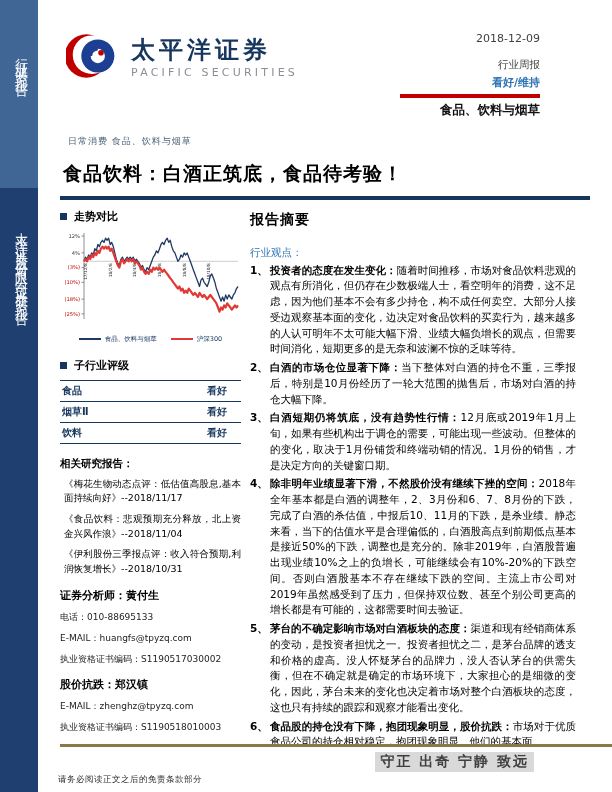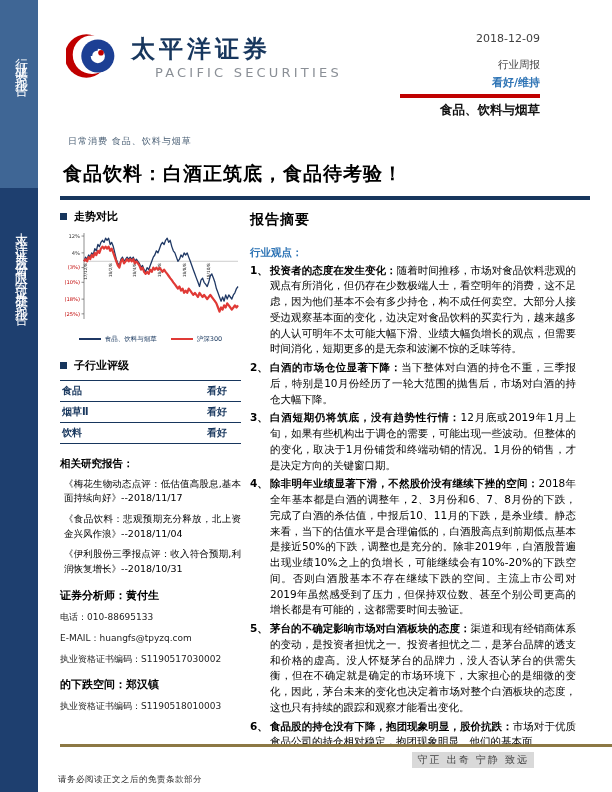--- a/index.html
+++ b/index.html
@@ -14,21 +14,21 @@
   .vlabel.top{top:48px;left:12px;}
   .vlabel.bottom{top:222px;left:12px;}
 
   
   .content{position:absolute;left:60px;top:8px;width:530px;}
 
   
   .logo-row{display:flex;justify-content:space-between;align-items:flex-start;padding-top:20px;}
   .logo{display:flex;align-items:center;gap:9px;margin-left:6px;}
   .logo-cn{font-size:24px;font-weight:bold;color:#17365d;letter-spacing:4px;line-height:1;}
-  .logo-en{font-size:13px;color:#8a8f96;letter-spacing:3.2px;margin-top:4px;margin-left:24px;}
+  .logo-en{font-size:11px;color:#8a8f96;letter-spacing:3.2px;margin-top:4px;}
   .header-meta{text-align:right;margin-right:50px;margin-top:4px;}
   .hm-date{font-size:11px;color:#3f3f3f;}
   .hm-type{font-size:10.5px;color:#3f3f3f;margin-top:13px;}
   .hm-rating{font-size:11px;font-weight:bold;color:#2e74b5;margin-top:3px;}
   .hm-rule{height:3.5px;background:#c00000;width:140px;margin:4px 0 4px auto;}
   .hm-industry{font-size:12.5px;font-weight:bold;color:#101010;}
 
   .category-line{margin-top:16px;margin-left:8px;font-size:9px;color:#4d6277;letter-spacing:1px;}
 
   .page-title{margin-top:13px;margin-left:3px;font-size:19px;font-weight:bold;color:#000;letter-spacing:1px;}
@@ -55,30 +55,30 @@
 
   .related-title{margin-top:13px;font-size:10.5px;font-weight:bold;color:#000;}
   .report{font-size:9.5px;line-height:1.55;margin-top:6px;color:#000;text-align:justify;padding-left:4px;}
 
   .analyst{margin-top:11px;}
   .analyst-name{font-size:11px;font-weight:bold;color:#000;}
   .analyst-line{font-size:9px;margin-top:8px;color:#1c1c1c;}
 
   
   .summary-title{font-size:14px;font-weight:bold;margin-top:2px;letter-spacing:1px;}
-  .view-heading{margin-top:17px;font-size:10.5px;font-weight:bold;color:#2e74b5;}
+  .view-heading{margin-top:17px;font-size:10.5px;font-weight:normal;color:#2e74b5;}
   .point{position:relative;padding-left:20px;font-size:10.5px;line-height:1.5;
          text-align:justify;margin-top:3px;color:#000;}
   .point .num{position:absolute;left:0;top:0;font-weight:bold;}
   .point .lead{font-weight:bold;}
 
   
   .footer-rule{position:absolute;left:60px;right:0;top:744px;height:2.5px;background:#8c7844;}
   .footer-disclaimer{position:absolute;left:58px;top:774px;font-size:8.5px;color:#2e2e2e;letter-spacing:0.5px;}
-  .footer-motto{position:absolute;right:78px;top:752px;font-size:10px;font-weight:normal;color:#3f3f3f;
+  .footer-motto{position:absolute;right:78px;top:752px;font-size:14px;font-weight:bold;color:#3f3f3f;
                 background:#d9d9d9;padding:1px 5px;letter-spacing:2px;}
 </style>
 </head>
 <body>
 
 <div class="sidebar">
   <div class="sidebar-top"></div>
   <span class="vlabel top">行业研究报告</span>
   <span class="vlabel bottom">太平洋证券股份有限公司证券研究报告</span>
 </div>
@@ -187,21 +187,22 @@
       <div class="report">《食品饮料：悲观预期充分释放，北上资金兴风作浪》--2018/11/04</div>
       <div class="report">《伊利股份三季报点评：收入符合预期,利润恢复增长》--2018/10/31</div>
 
       <div class="analyst">
         <div class="analyst-name">证券分析师：黄付生</div>
         <div class="analyst-line">电话：010-88695133</div>
         <div class="analyst-line">E-MAIL：huangfs@tpyzq.com</div>
         <div class="analyst-line">执业资格证书编码：S1190517030002</div>
       </div>
       <div class="analyst">
-        <div class="analyst-name">的下跌空间：郑汉镇</div>
+        <div class="analyst-name">股价抗跌：郑汉镇</div>
+        <div class="analyst-line">E-MAIL：zhenghz@tpyzq.com</div>
         <div class="analyst-line">执业资格证书编码：S1190518010003</div>
       </div>
     </div>
 
     <div class="col-right">
       <div class="summary-title">报告摘要</div>
       <div class="view-heading">行业观点：</div>
 
       <div class="point">
         <span class="num">1、</span><span class="lead">投资者的态度在发生变化：</span><span>随着时间推移，市场对食品饮料悲观的观点有所消化，但仍存在少数极端人士，看空明年的消费，这不足虑，因为他们基本不会有多少持仓，构不成任何卖空。大部分人接受边观察基本面的变化，边决定对食品饮料的买卖行为，越来越多的人认可明年不太可能大幅下滑、业绩大幅负增长的观点，但需要时间消化，短期更多的是无奈和波澜不惊的乏味等待。</span>

